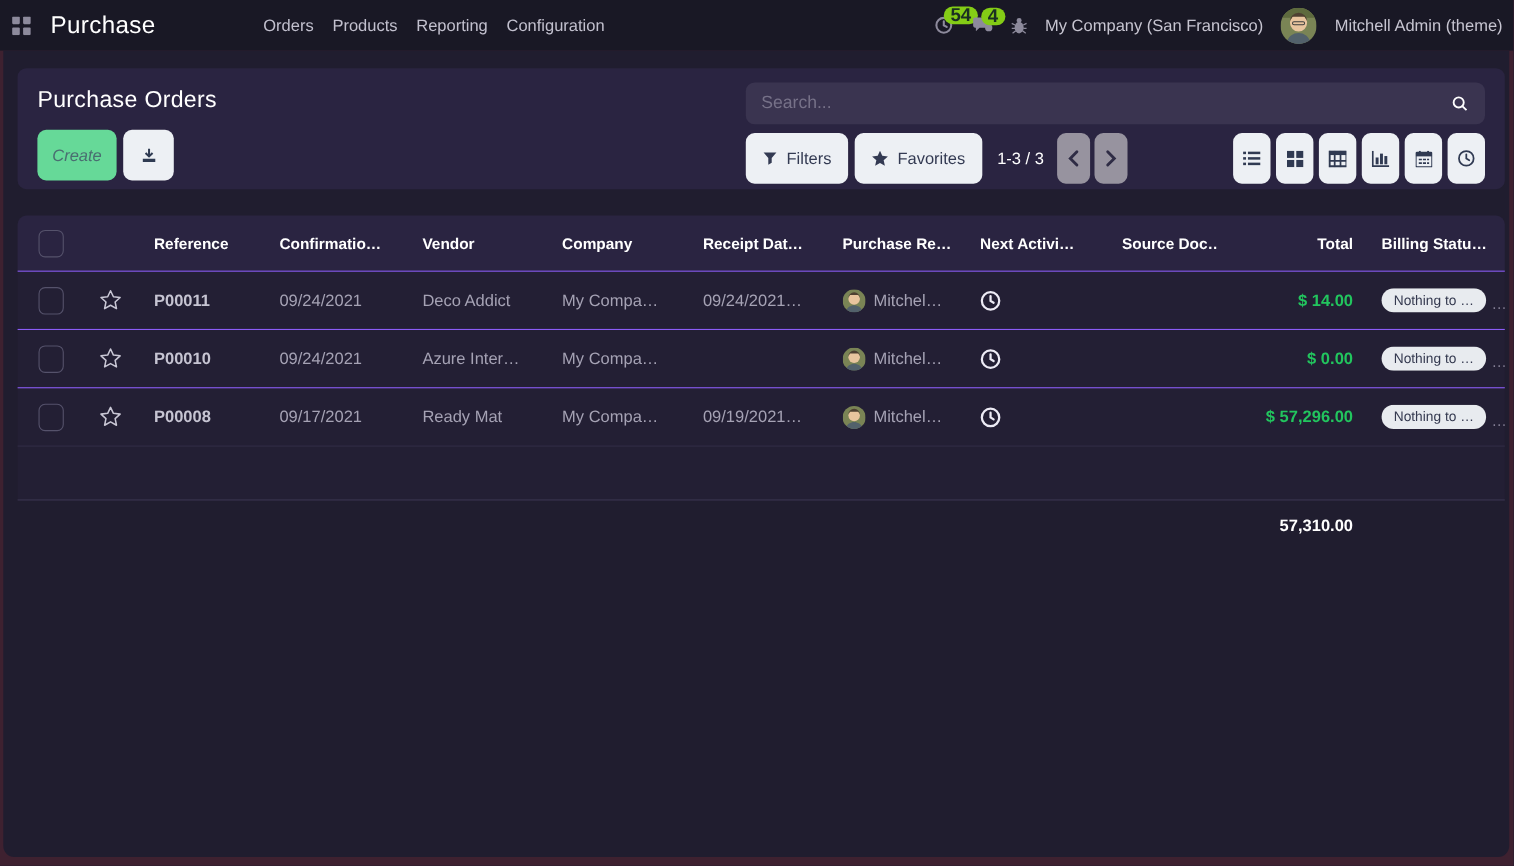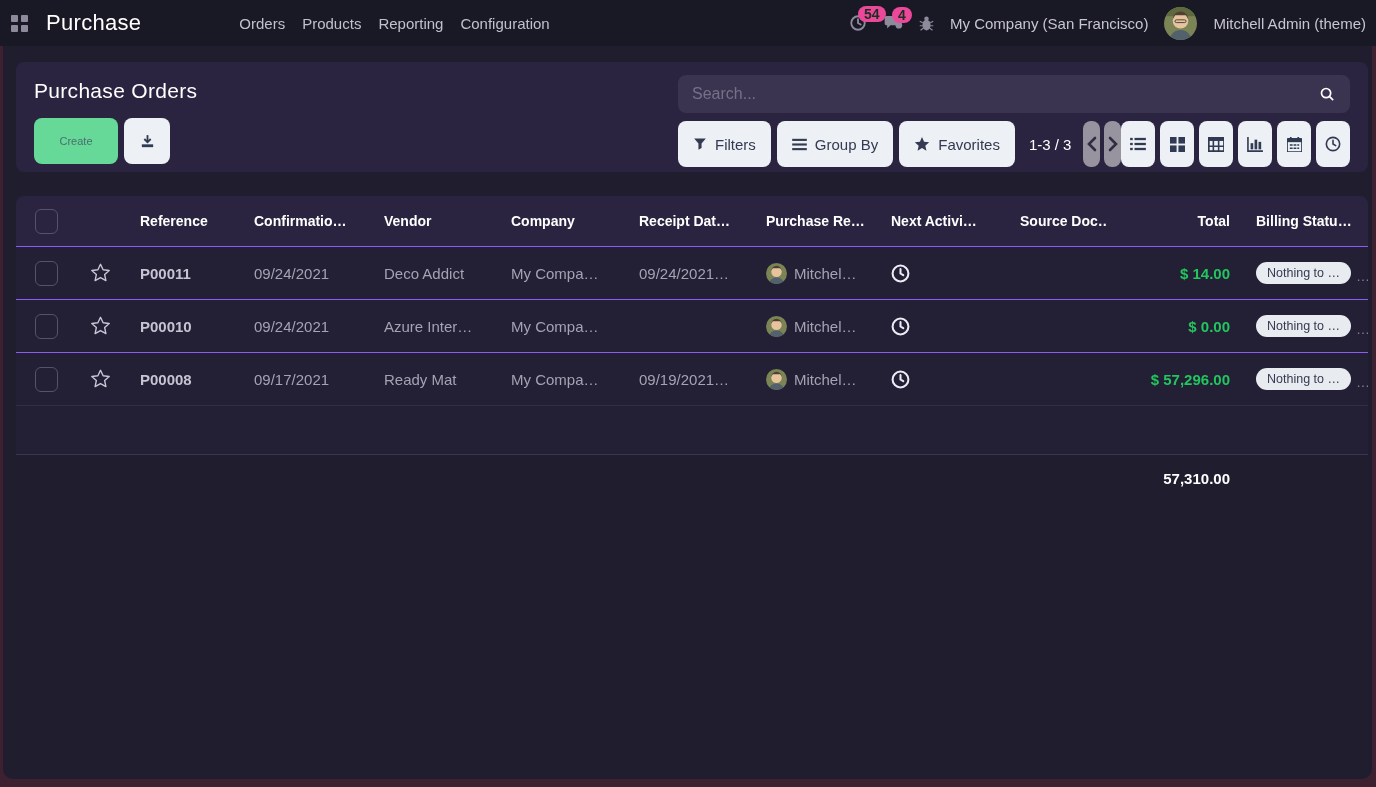--- a/index.html
+++ b/index.html
@@ -17,41 +17,41 @@
     color:#C7C5D1;
   }
   .apps-btn{ width:26px; height:26px; display:flex; align-items:center; justify-content:center; cursor:pointer; }
   .brand{ color:#FFFFFF; font-size:22px; font-weight:500; margin-left:14px; letter-spacing:.3px; }
   .nav-menu{ display:flex; gap:13px; margin-left:96px; font-size:15px; }
   .nav-item{ color:#C2C0CE; cursor:pointer; padding:4px 2px; }
   .systray{ margin-left:auto; display:flex; align-items:center; gap:16px; }
   .tray-icon{ position:relative; display:flex; align-items:center; cursor:pointer; }
   .badge{
     position:absolute; top:-8px; left:9px;
-    background:#ec4899; color:#1A2F22; font-size:14px; font-weight:700;
+    background:#84cc16; color:#1A2F22; font-size:17px; font-weight:700;
     border-radius:9px; padding:2px 6px; line-height:12px;
   }
   .company-name,.user-name{ font-size:15px; color:#C7C5D1; white-space:nowrap; cursor:pointer; }
   .avatar{ width:33px; height:33px; border-radius:50%; overflow:hidden; flex:0 0 auto; cursor:pointer; }
   .avatar svg{ display:block; }
   
   .content{
     margin-left:3px; margin-right:4px; height:733px;
     background:#201D2F; border-radius:0 0 10px 10px;
     padding:16px 4px 0 13px;
   }
   .panel{ background:#2A2441; border-radius:8px; }
   
   .control-panel{ height:110px; display:flex; padding:13px 18px 0 18px; }
   .cp-left{ flex:1; }
   .cp-title{ color:#FFFFFF; font-size:21px; font-weight:500; letter-spacing:.3px; margin-top:4px; }
   .cp-buttons{ display:flex; gap:6px; margin-top:15px; }
   .btn-create{
-    width:84px; height:46px; background:#66D998; color:#4A6E71;
-    border:none; border-radius:8px; font-size:11px; font-family:inherit; cursor:pointer;
+    width:72px; height:46px; background:#66D998; color:#4A6E71;
+    border:none; border-radius:8px; font-size:15px; font-family:inherit; cursor:pointer;font-style:italic;
   }
   .btn-export{
     width:46px; height:46px; background:#EDF0F4; border:none; border-radius:8px;
     display:flex; align-items:center; justify-content:center; cursor:pointer;
   }
   .cp-right{ width:672px; flex:0 0 auto; }
   .search-box{
     height:38px; background:#3A3450; border-radius:8px;
     display:flex; align-items:center; padding:0 14px; cursor:text;
   }
@@ -196,28 +196,20 @@
         </svg>
       </div>
       <div class="cp-filter-row">
         <button class="btn-light">
           <svg width="14" height="14" viewBox="0 0 18 18">
             <path d="M1.5 2h15l-5.5 6.5v5.5l-4 2.5v-8z" fill="#333A52"></path>
           </svg>
           <span>Filters</span>
         </button>
         <button class="btn-light">
-          <svg width="15" height="13" viewBox="0 0 18 16">
-            <rect x="0" y="1" width="18" height="2.6" fill="#333A52"></rect>
-            <rect x="0" y="6.7" width="18" height="2.6" fill="#333A52"></rect>
-            <rect x="0" y="12.4" width="18" height="2.6" fill="#333A52"></rect>
-          </svg>
-          <span>Group By</span>
-        </button>
-        <button class="btn-light">
           <svg width="16" height="15" viewBox="0 0 24 23">
             <path d="M12 0l3.2 7.2 7.8.8-5.9 5.3 1.7 7.7L12 17l-6.8 4 1.7-7.7L1 8l7.8-.8z" fill="#333A52"></path>
           </svg>
           <span>Favorites</span>
         </button>
         <span class="pager-text">1-3 / 3</span>
         <button class="pg-btn">
           <svg width="12" height="16" viewBox="0 0 12 16">
             <path d="M9 2L3 8l6 6" fill="none" stroke="#2F2C45" stroke-width="2.6" stroke-linecap="round"></path>
           </svg>

